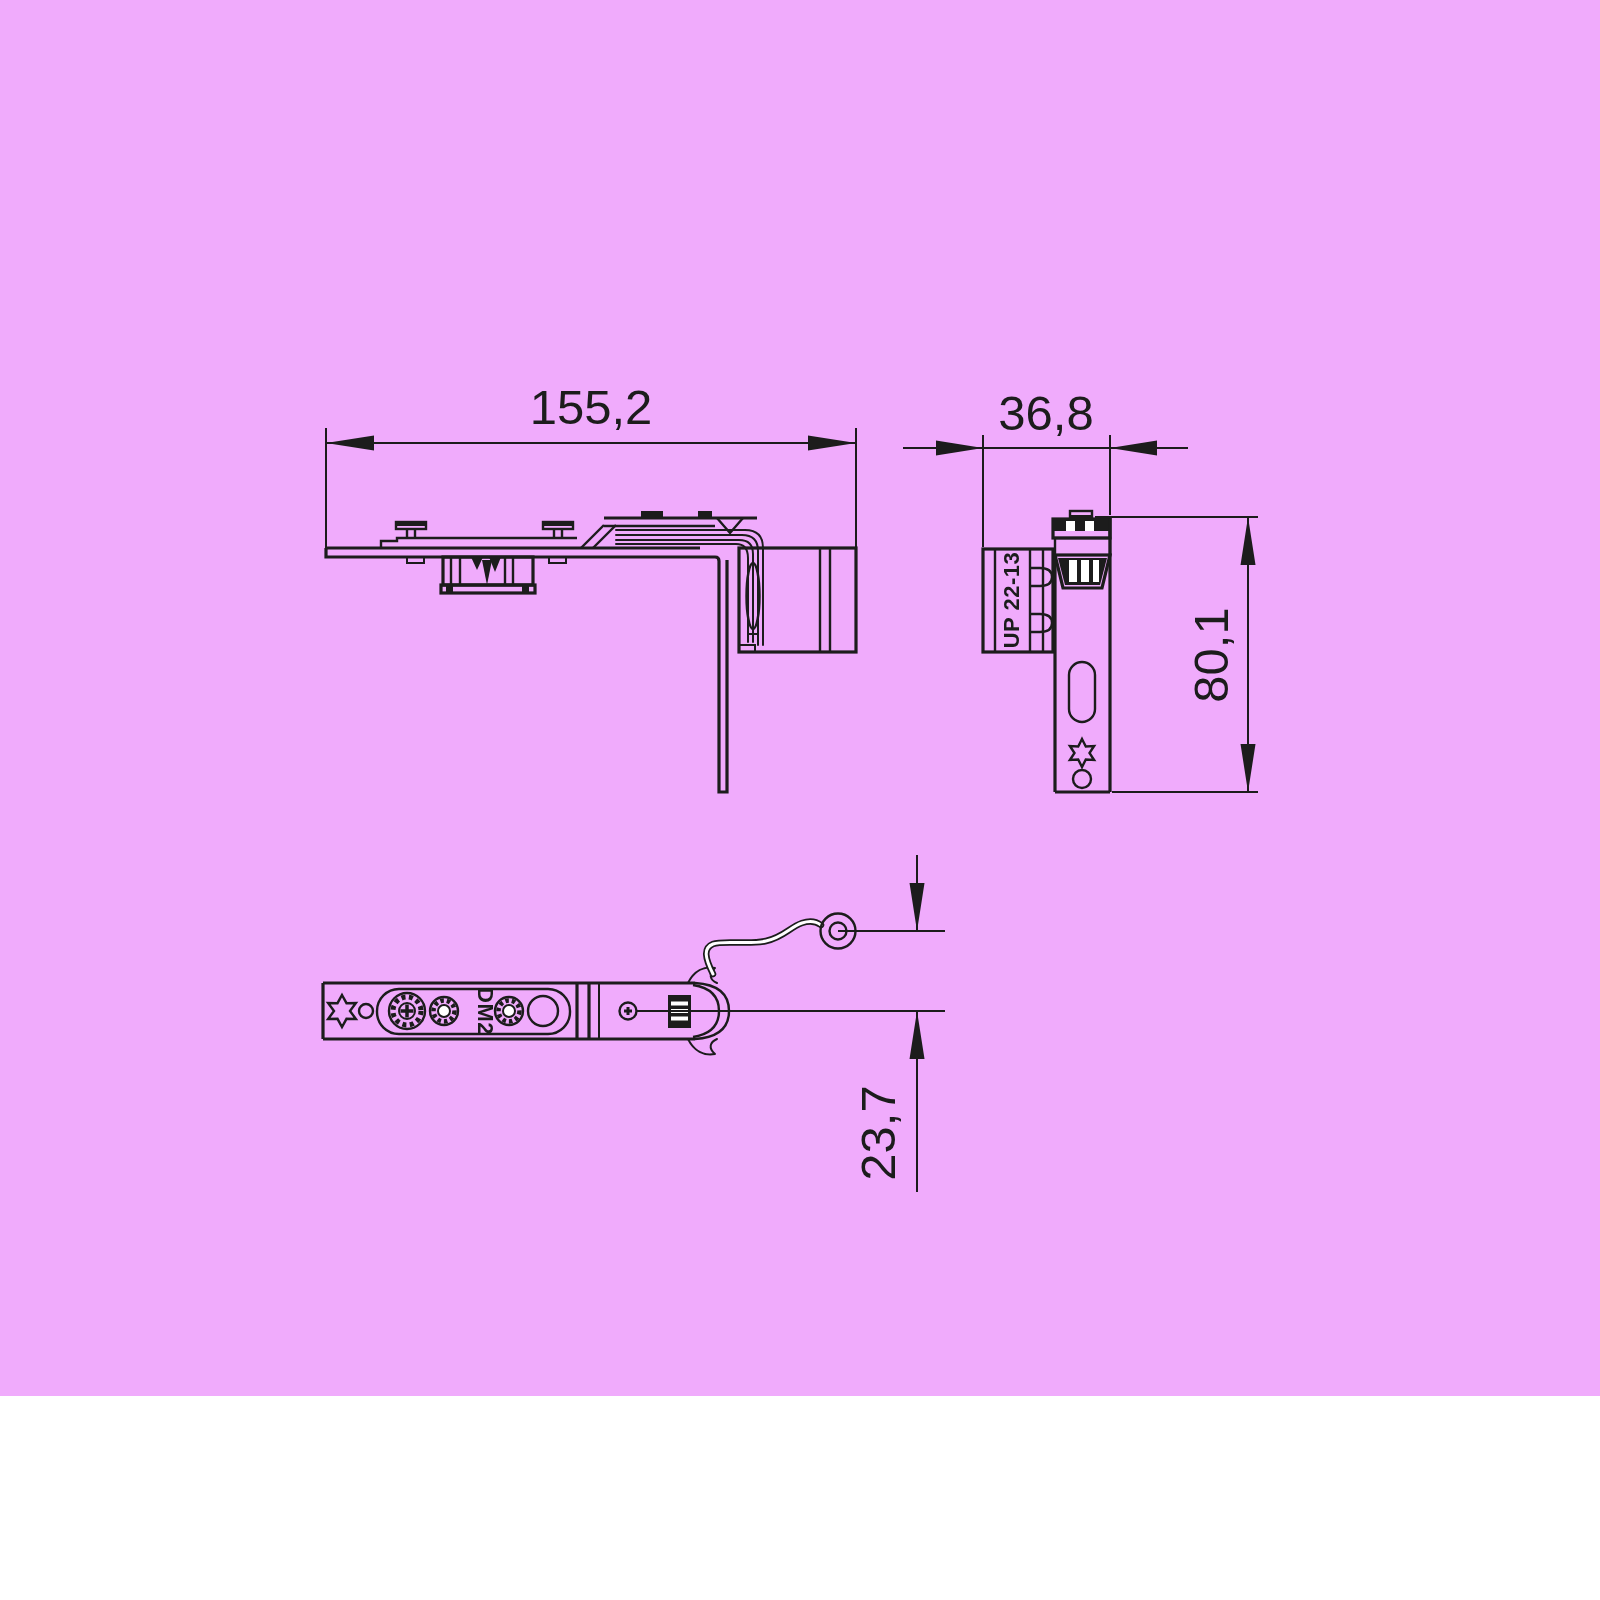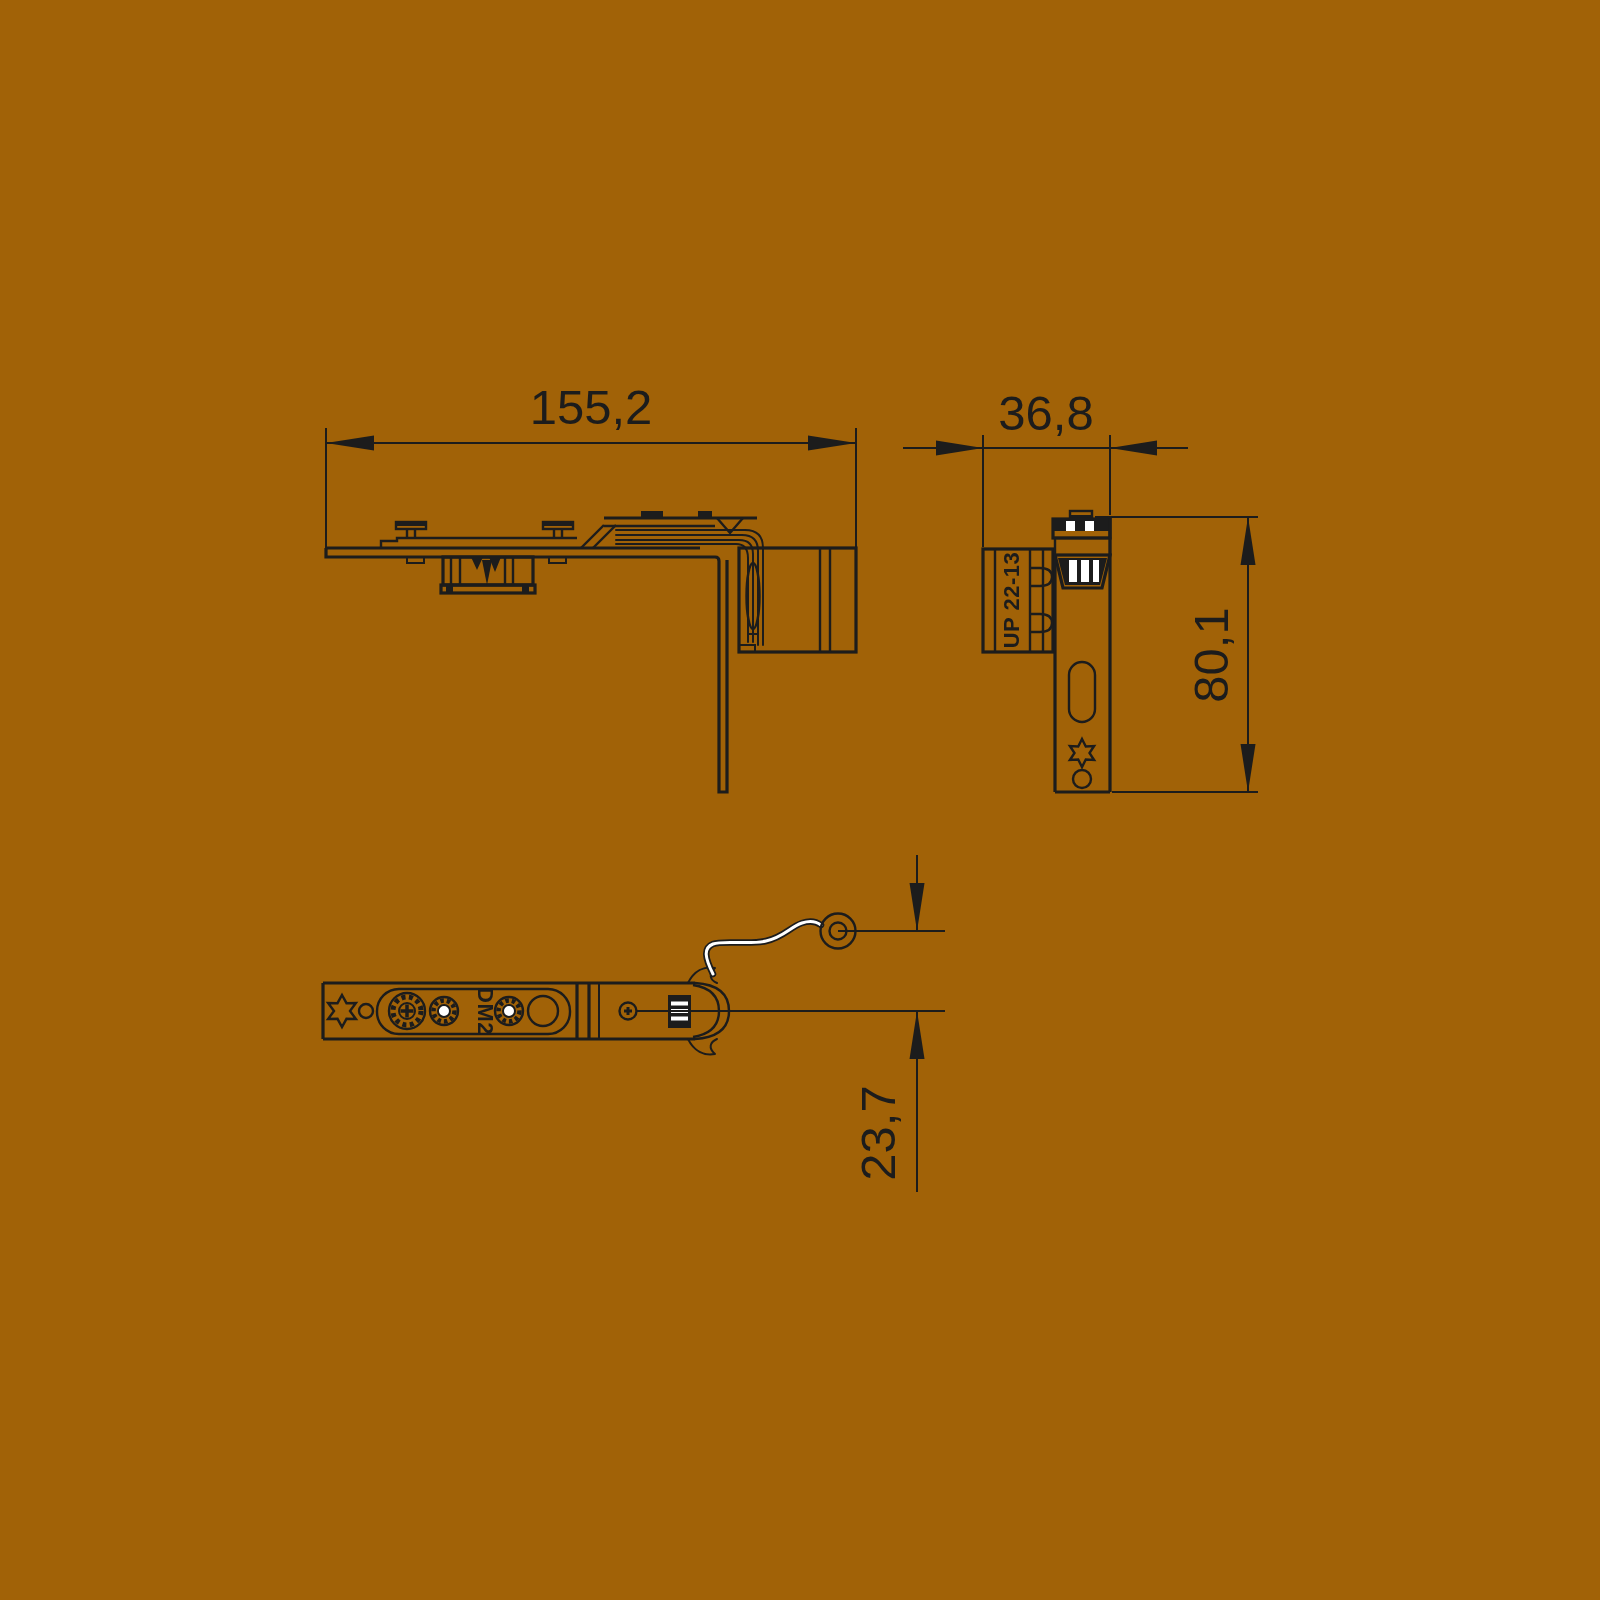--- a/index.html
+++ b/index.html
@@ -1,16 +1,16 @@
 <!DOCTYPE html>
 <html><head>
 <meta charset="utf-8">
 <style>
   html,body{margin:0;padding:0;background:#ffffff;}
-  .stage{position:relative;width:1600px;height:1600px;background:#a16207;overflow:hidden;}
+  .stage{position:relative;width:1600px;height:1396px;background:#f0abfc;overflow:hidden;}
   svg{display:block;}
   .ln{stroke:#1c1c1c;fill:none;stroke-linecap:butt;}
   .w3{stroke-width:3.2;}
   .w25{stroke-width:2.4;}
   .w2{stroke-width:2;}
   .thin{stroke-width:1.8;}
   .rnd{stroke-linecap:round;stroke-linejoin:round;}
   .blk{fill:#1c1c1c;stroke:none;}
   .wht{fill:#ffffff;stroke:none;}
   .dimtxt{font-family:"Liberation Sans", sans-serif;font-size:49px;fill:#1c1c1c;}

